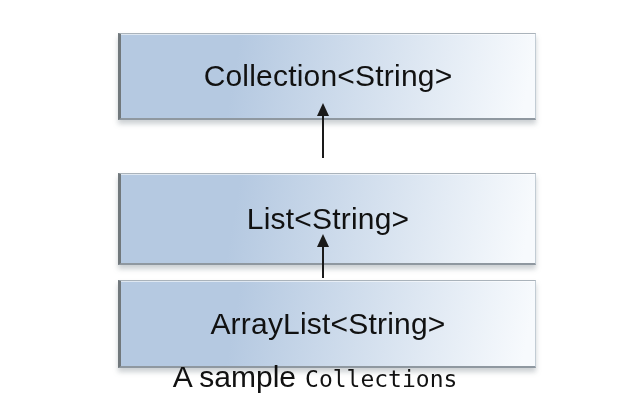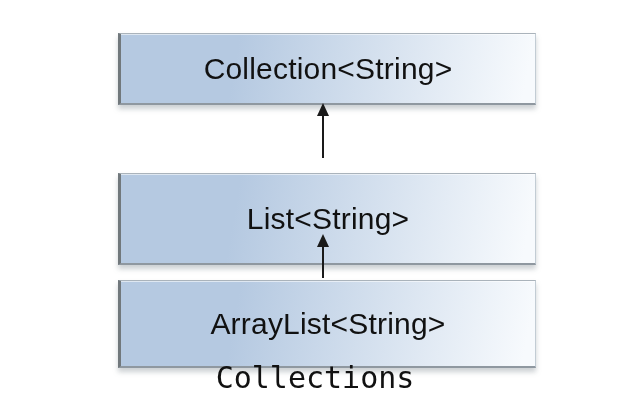--- a/index.html
+++ b/index.html
@@ -24,21 +24,21 @@
     border-top: 1px solid #aab3bb;
     border-right: 1px solid #c2ccd4;
     border-bottom: 2px solid #8f98a0;
     border-left: 3px solid #71787c;
     box-shadow: 0 4px 5px rgba(110, 120, 130, 0.35),
                 inset 0 1px 0 rgba(255, 255, 255, 0.55);
     display: flex;
     align-items: center;
     justify-content: center;
   }
-  .node-top    { top: 33px;  height: 72px; }
+  .node-top    { top: 33px;  height: 87px; }
   .node-middle { top: 173px; height: 92px; justify-content: center; }
   .node-bottom { top: 280px; height: 88px; }
   .node-label {
     font-size: 30px;
     letter-spacing: 0.2px;
     color: #111111;
     white-space: nowrap;
   }
   .arrow {
     position: absolute;
@@ -73,21 +73,21 @@
     gap: 9px;
     color: #111111;
   }
   .caption-sans {
     font-family: "Liberation Sans", sans-serif;
     font-size: 30px;
     white-space: nowrap;
   }
   .caption-code {
     font-family: "DejaVu Sans Mono", monospace;
-    font-size: 30px;
+    font-size: 23px;
     white-space: nowrap;
     text-align: center;
   }
 </style>
 </head>
 <body>
 
 <div class="stage">
 
   <div class="node node-top">
@@ -106,16 +106,17 @@
   <div class="arrow arrow-lower">
     <div class="arrow-head"></div>
     <div class="arrow-stem"></div>
   </div>
 
   <div class="node node-bottom">
     <span class="node-label">ArrayList&lt;String&gt;</span>
   </div>
 
   <div class="caption">
+    <span class="caption-sans">A sample</span>
     <span class="caption-code">Collections</span>
   </div>
 
 </div>
 
 </body></html>

